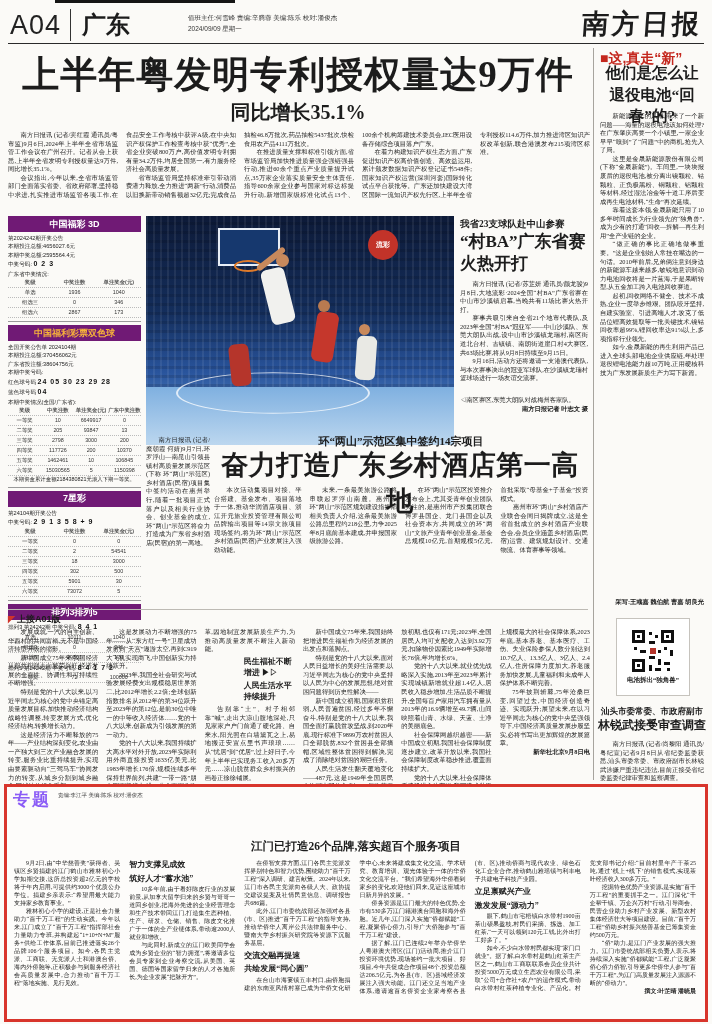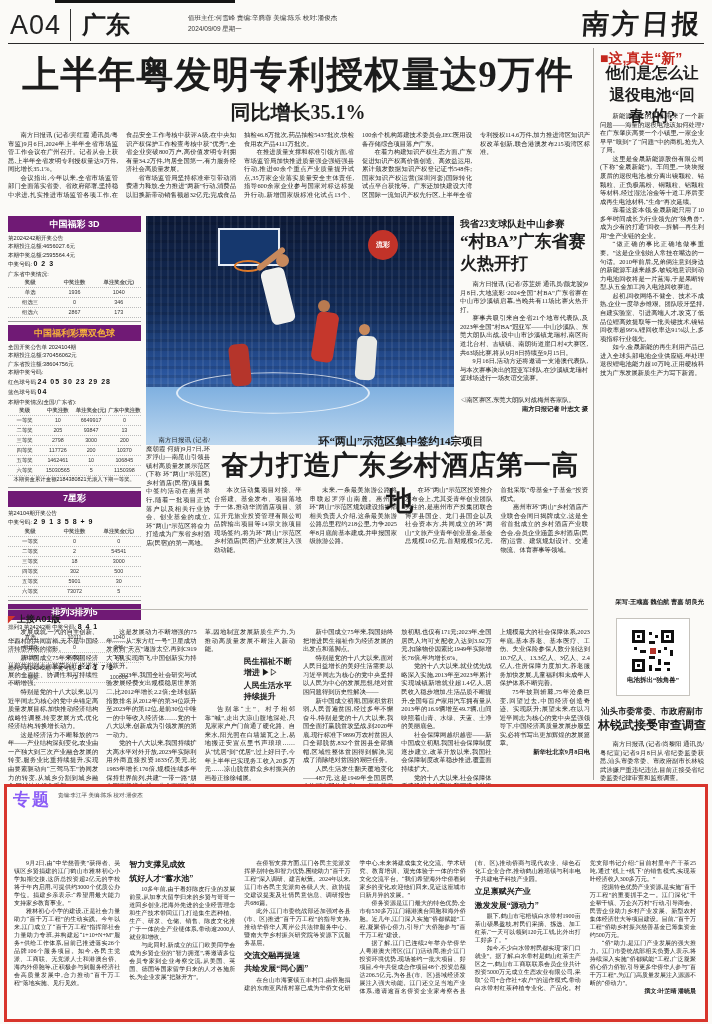--- a/index.html
+++ b/index.html
@@ -412,20 +412,21 @@
       <p>党的十八大以来,就业优先战略深入实施,2013年至2023年累计实现城镇新增就业超1.4亿人,居民收入稳步增加,生活品质不断提升,全国每百户家用汽车拥有量从2013年的16.9辆增至49.7辆,山间映照着山青、水绿、天蓝、土净的美丽底色。</p>
       <p>社会保障网越织越密——新中国成立初期,我国社会保障制度逐步建立,改革开放以来,我国社会保障制度改革稳步推进,覆盖面持续扩大。</p>
       <p>党的十八大以来,社会保障体系建设进入快车道,我国建成世界上规模最大的社会保障体系,2023年底,基本养老、基本医疗、工伤、失业保险参保人数分别达到10.7亿人、13.3亿人、3亿人、2.4亿人,住房保障力度加大,养老服务加快发展,儿童福利和未成年人保护体系不断完善。</p>
       <p>75年披荆斩棘,75年沧桑巨变,回望过去,中国经济创造奇迹、实现跃升;展望未来,在以习近平同志为核心的党中央坚强领导下,中国经济高质量发展步履坚实,必将书写出更加辉煌的发展篇章。</p>
       <p class="sign">新华社北京9月8日电</p>
     </div>
 
   <div class="abs zt-box"></div>
   <div class="abs zt-label">专题</div>
   <div class="abs zt-credits">责编:李江平  美编:陈乐  校对:潘俊杰</div>
+  <div class="abs zt-sub">江门已打造26个品牌,落实超百个服务项目</div>
   <div class="abs zt-body colbody">
       <p>9月2日,由“中华慈善奖”获得者、吴镇区乡贤捐建的江门鹤山市雅林初心小学如期交接,这所总投资超2亿元的学校将于年内启用,可提供约3000个优质公办学位。捐建乡亲表示:“希望用最大能力支持家乡教育事业。”</p>
       <p>雅林初心小学的建设,正是社会力量助力“百千万工程”的生动实践。今年以来,江门成立了“百千万工程”指挥部社会力量助力专班,并构建起“1+10+N+M”服务+供给工作体系,目前已推进落实26个品牌106个服务项目。如今,各民主党派、工商联、无党派人士和港澳台侨、海内外侨胞等,正积极参与到服务经济社会高质量发展中,合力推动“百千万工程”落地实施、见行见效。</p>
       <h4 class="h">智力支撑见成效</h4>
       <h4 class="h">筑好人才“蓄水池”</h4>
       <p>10多年前,由于看好陈皮行业的发展前景,从加拿大留学归来的乡贤与哥哥一道回乡创业,把海外先进的企业经营理念和生产技术带回江门,打造集生态种植、生产、研发、仓储、销售、陈皮文化推广于一体的全产业链体系,带动逾2000人就业和增收。</p>
       <p>与此同时,新成立的江门欧美同学会成为乡贤企业的“智力拥趸”,将邀请多位会员专家到企业考察交流,从美国、英国、德国等国家留学归来的人才各施所长,为企业发展“把脉开方”。</p>
       <p>在侨智支撑方面,江门各民主党派发挥界别特色和智力优势,围绕助力“百千万工程”深入调研、建言献策。2024年以来,江门市各民主党派向各级人大、政协提交建议提案及社情民意信息、调研报告共686篇。</p>
       <p>此外,江门市委统战部还加强对各县(市、区)推进“百千万工程”的指导支持,推动华侨华人离岸公共法律服务中心、暨南大学乡村振兴研究院等资源下沉服务基层。</p>
       <h4 class="h">交流交融再提速</h4>

